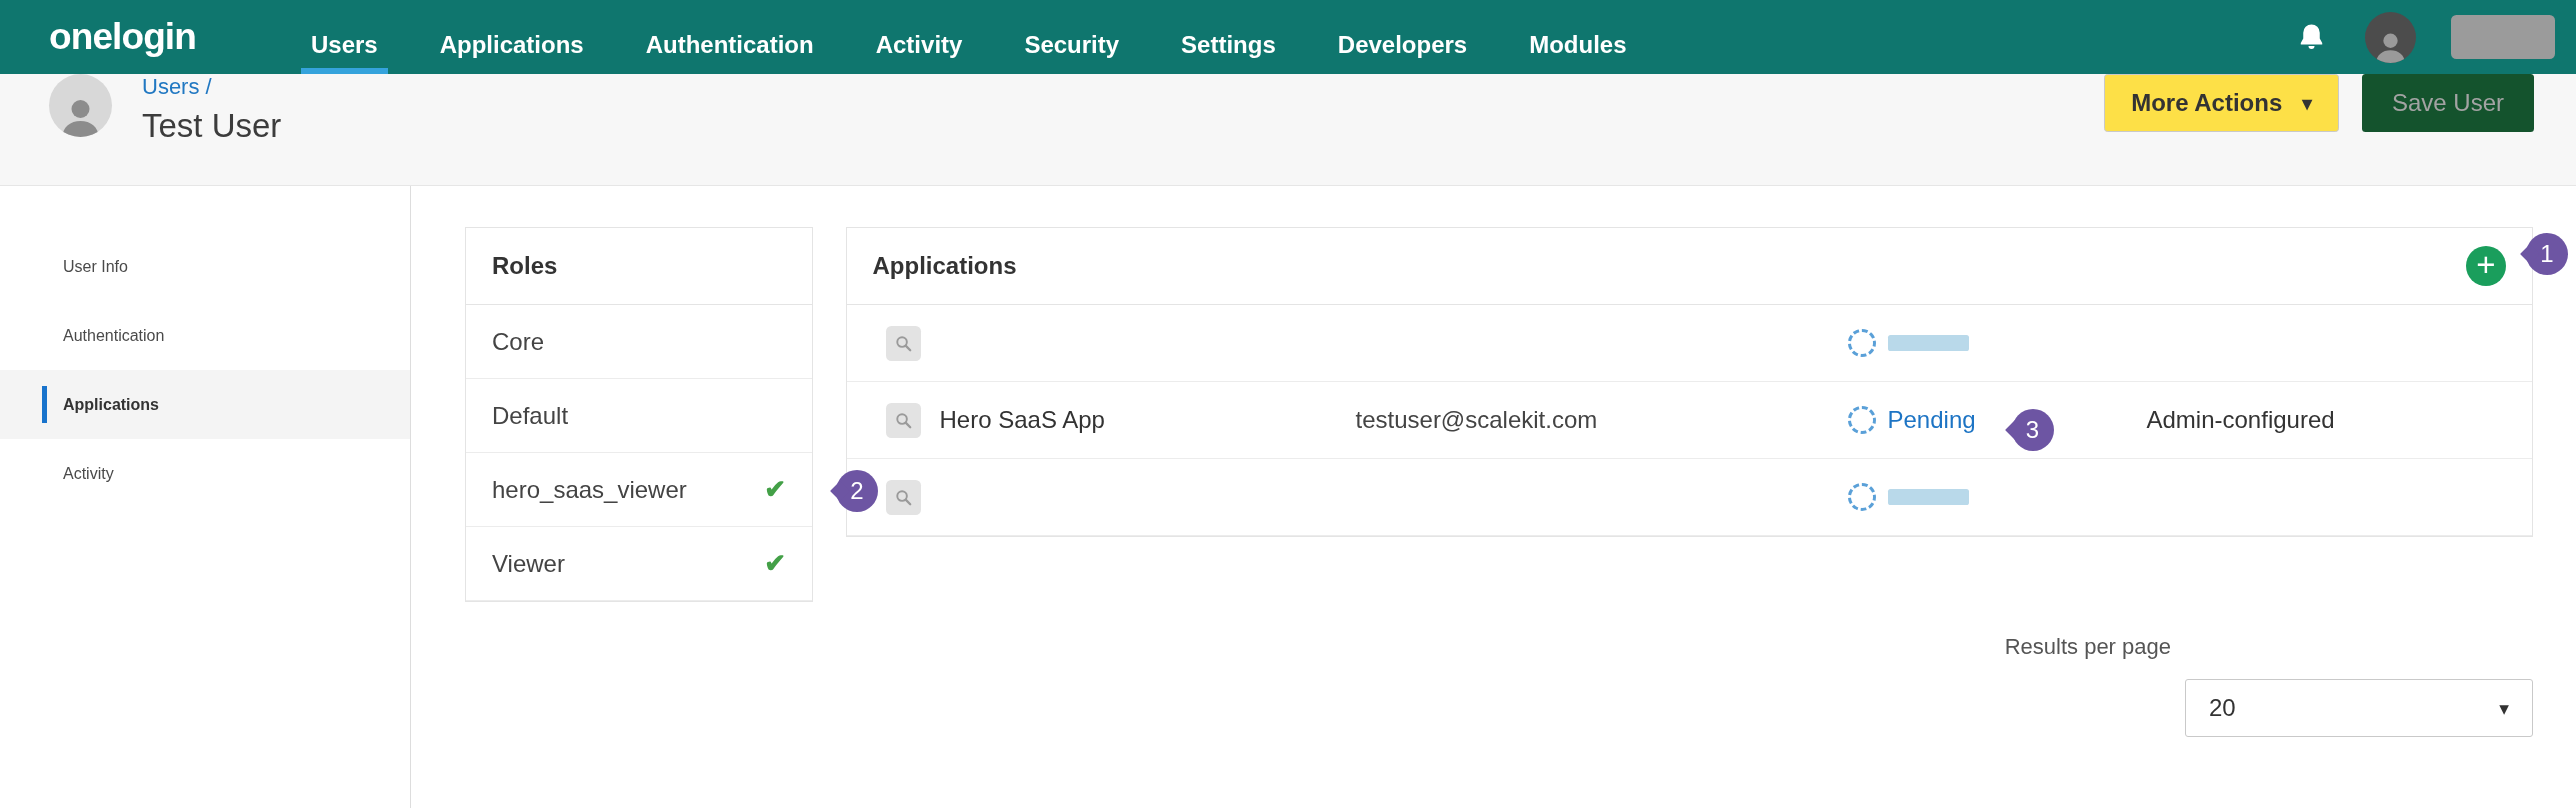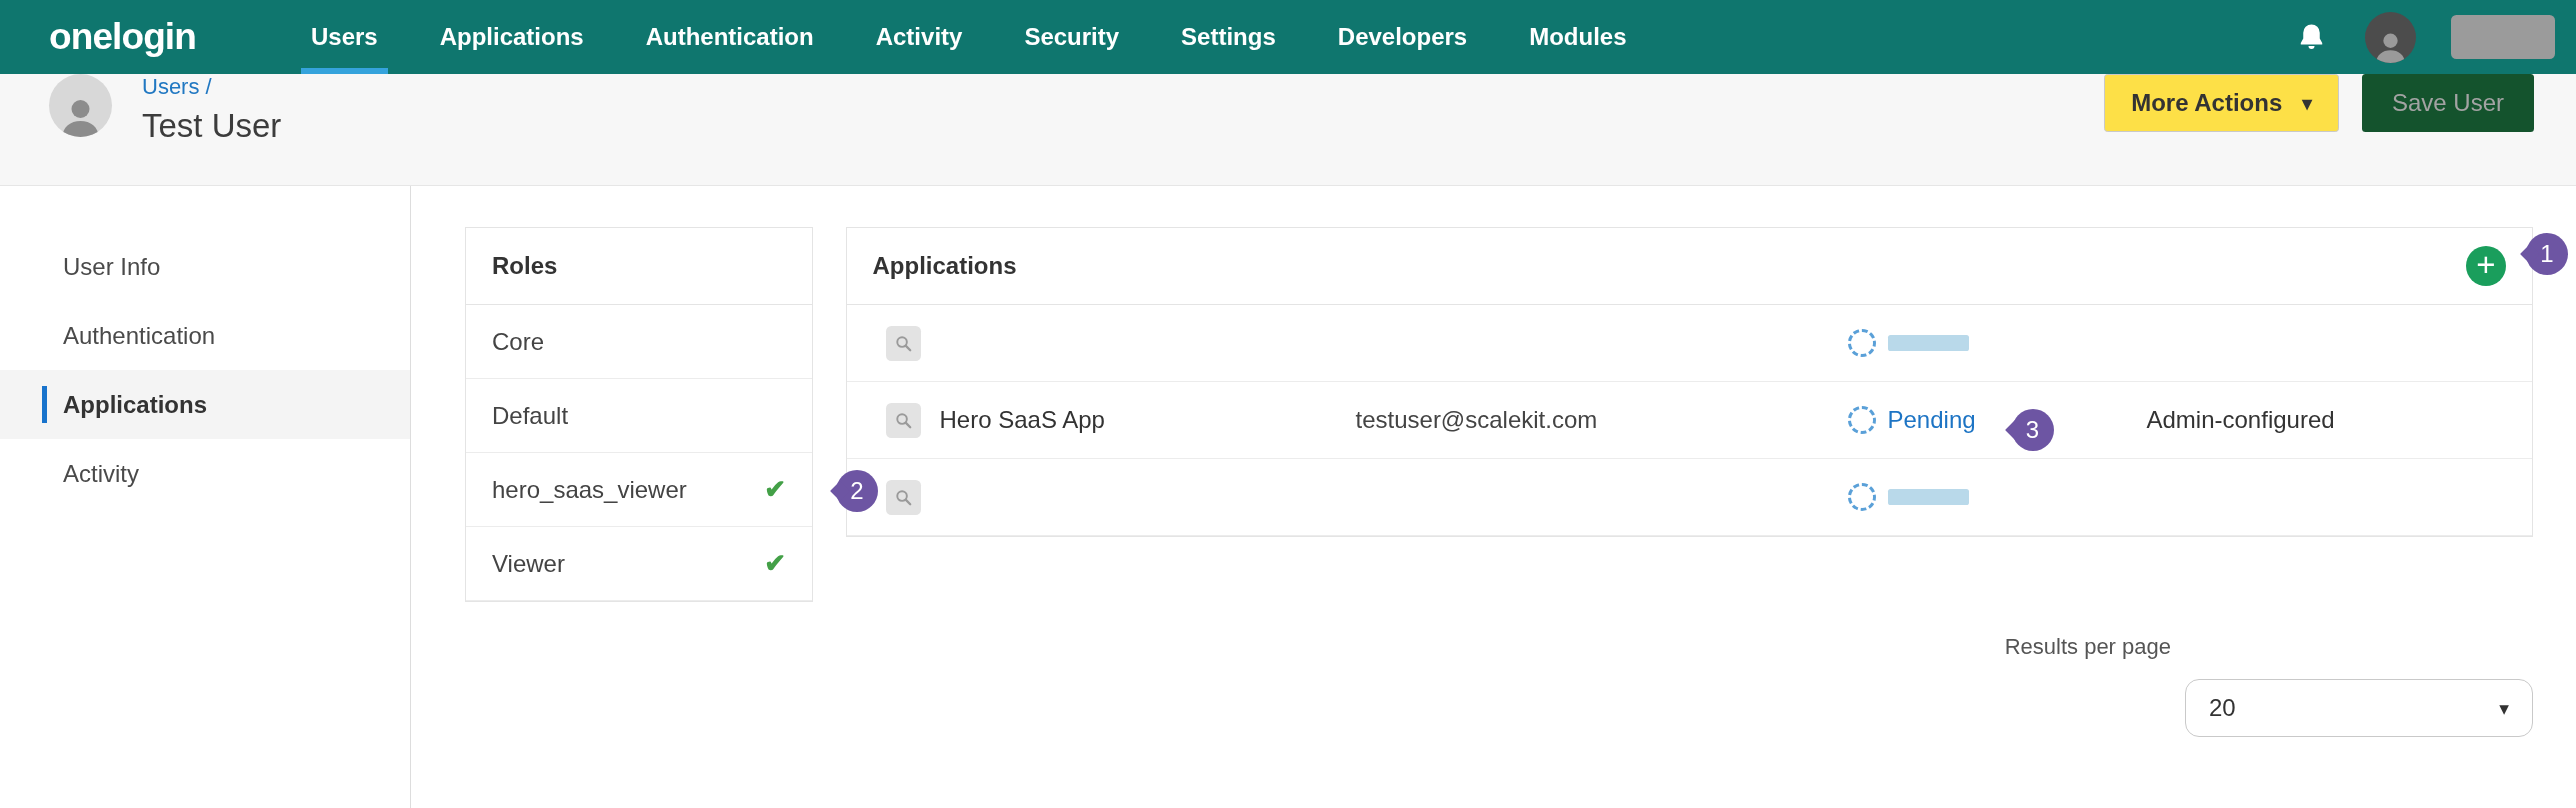--- a/index.html
+++ b/index.html
@@ -13,21 +13,21 @@
 
   
   .navbar {
     height: 74px; background: #0f766e; display: flex; align-items: center;
     padding-left: 49px; color: #fff;
   }
   .logo { font-size: 37px; font-weight: bold; letter-spacing: -0.9px; margin-right: 84px; cursor: pointer; }
   .nav-items { display: flex; list-style: none; height: 74px; }
   .nav-item {
     position: relative; height: 74px; line-height: 74px;
-    padding: 0 31px; font-size: 24px; font-weight: 600; cursor: pointer; white-space: nowrap;
+    padding: 8px 31px; font-size: 24px; font-weight: 600; cursor: pointer; white-space: nowrap;
   }
   .nav-item.active::after {
     content: ""; position: absolute; left: 21px; right: 21px; bottom: 0;
     height: 6.2px; background: #35a3dc;
   }
   .nav-right { margin-left: auto; display: flex; align-items: center; gap: 35px; padding-right: 21px; }
   .bell { width: 35px; height: 39px; cursor: pointer; display: flex; align-items: center; }
   .nav-avatar {
     width: 51px; height: 51px; border-radius: 50%; background: #4c4c4c;
     display: flex; align-items: flex-end; justify-content: center; overflow: hidden; cursor: pointer;
@@ -55,21 +55,21 @@
   .btn-save {
     height: 58px; padding: 0 30px; background: #14532d; border: none; border-radius: 3.5px;
     font-size: 24px; color: #a3a3a3; font-family: inherit; cursor: default;
   }
 
   
   .content { display: flex; height: 622px; }
   .sidebar { width: 411px; border-right: 0.9px solid #ddd; padding-top: 46px; flex-shrink: 0; }
   .side-item {
     position: relative; height: 69px; line-height: 69px; padding-left: 63px;
-    font-size: 24px; color: #4a4a4a; cursor: pointer;
+    font-size: 16px; color: #4a4a4a; cursor: pointer;
   }
   .side-item.active { font-weight: bold; color: #333; background: #f4f4f4; }
   .side-item.active::before {
     content: ""; position: absolute; left: 42px; top: 16px; bottom: 16px; width: 5.3px; background: #1873cc;
   }
 
   .main { flex: 1; padding: 41px 43px 4px 54px; }
   .cards { display: flex; gap: 32.5px; align-items: flex-start; }
 
   .card { background: #fff; border: 0.9px solid #e4e4e4; position: relative; }
@@ -130,21 +130,21 @@
     left: -3.5px; top: 14px; transform: rotate(45deg); z-index: -1;
   }
   .badge-1 { right: -36px; top: 5.3px; }
   .badge-2 { left: 370px; top: 242px; }
   .badge-3 { left: 1165px; top: 181px; }
 
   
   .pagination { margin-top: 32px; display: flex; flex-direction: column; align-items: flex-end; }
   .pagination-label { font-size: 22px; color: #555; margin-bottom: 19.3px; margin-right: 362px; }
   .pagination-select {
-    width: 348px; height: 58px; background: #fff; border: 0.9px solid #c9c9c9; border-radius: 14px;
+    width: 348px; height: 58px; background: #fff; border: 0.9px solid #c9c9c9; border-radius: 3px;
     display: flex; align-items: center; padding: 0 23px; font-size: 24px; color: #333; cursor: pointer;
   }
   .pagination-select .caret { margin-left: auto; font-size: 19.3px; color: #333; }
 </style>
 </head>
 <body>
 
 <div class="navbar">
   <div class="logo">onelogin</div>
   <ul class="nav-items">

